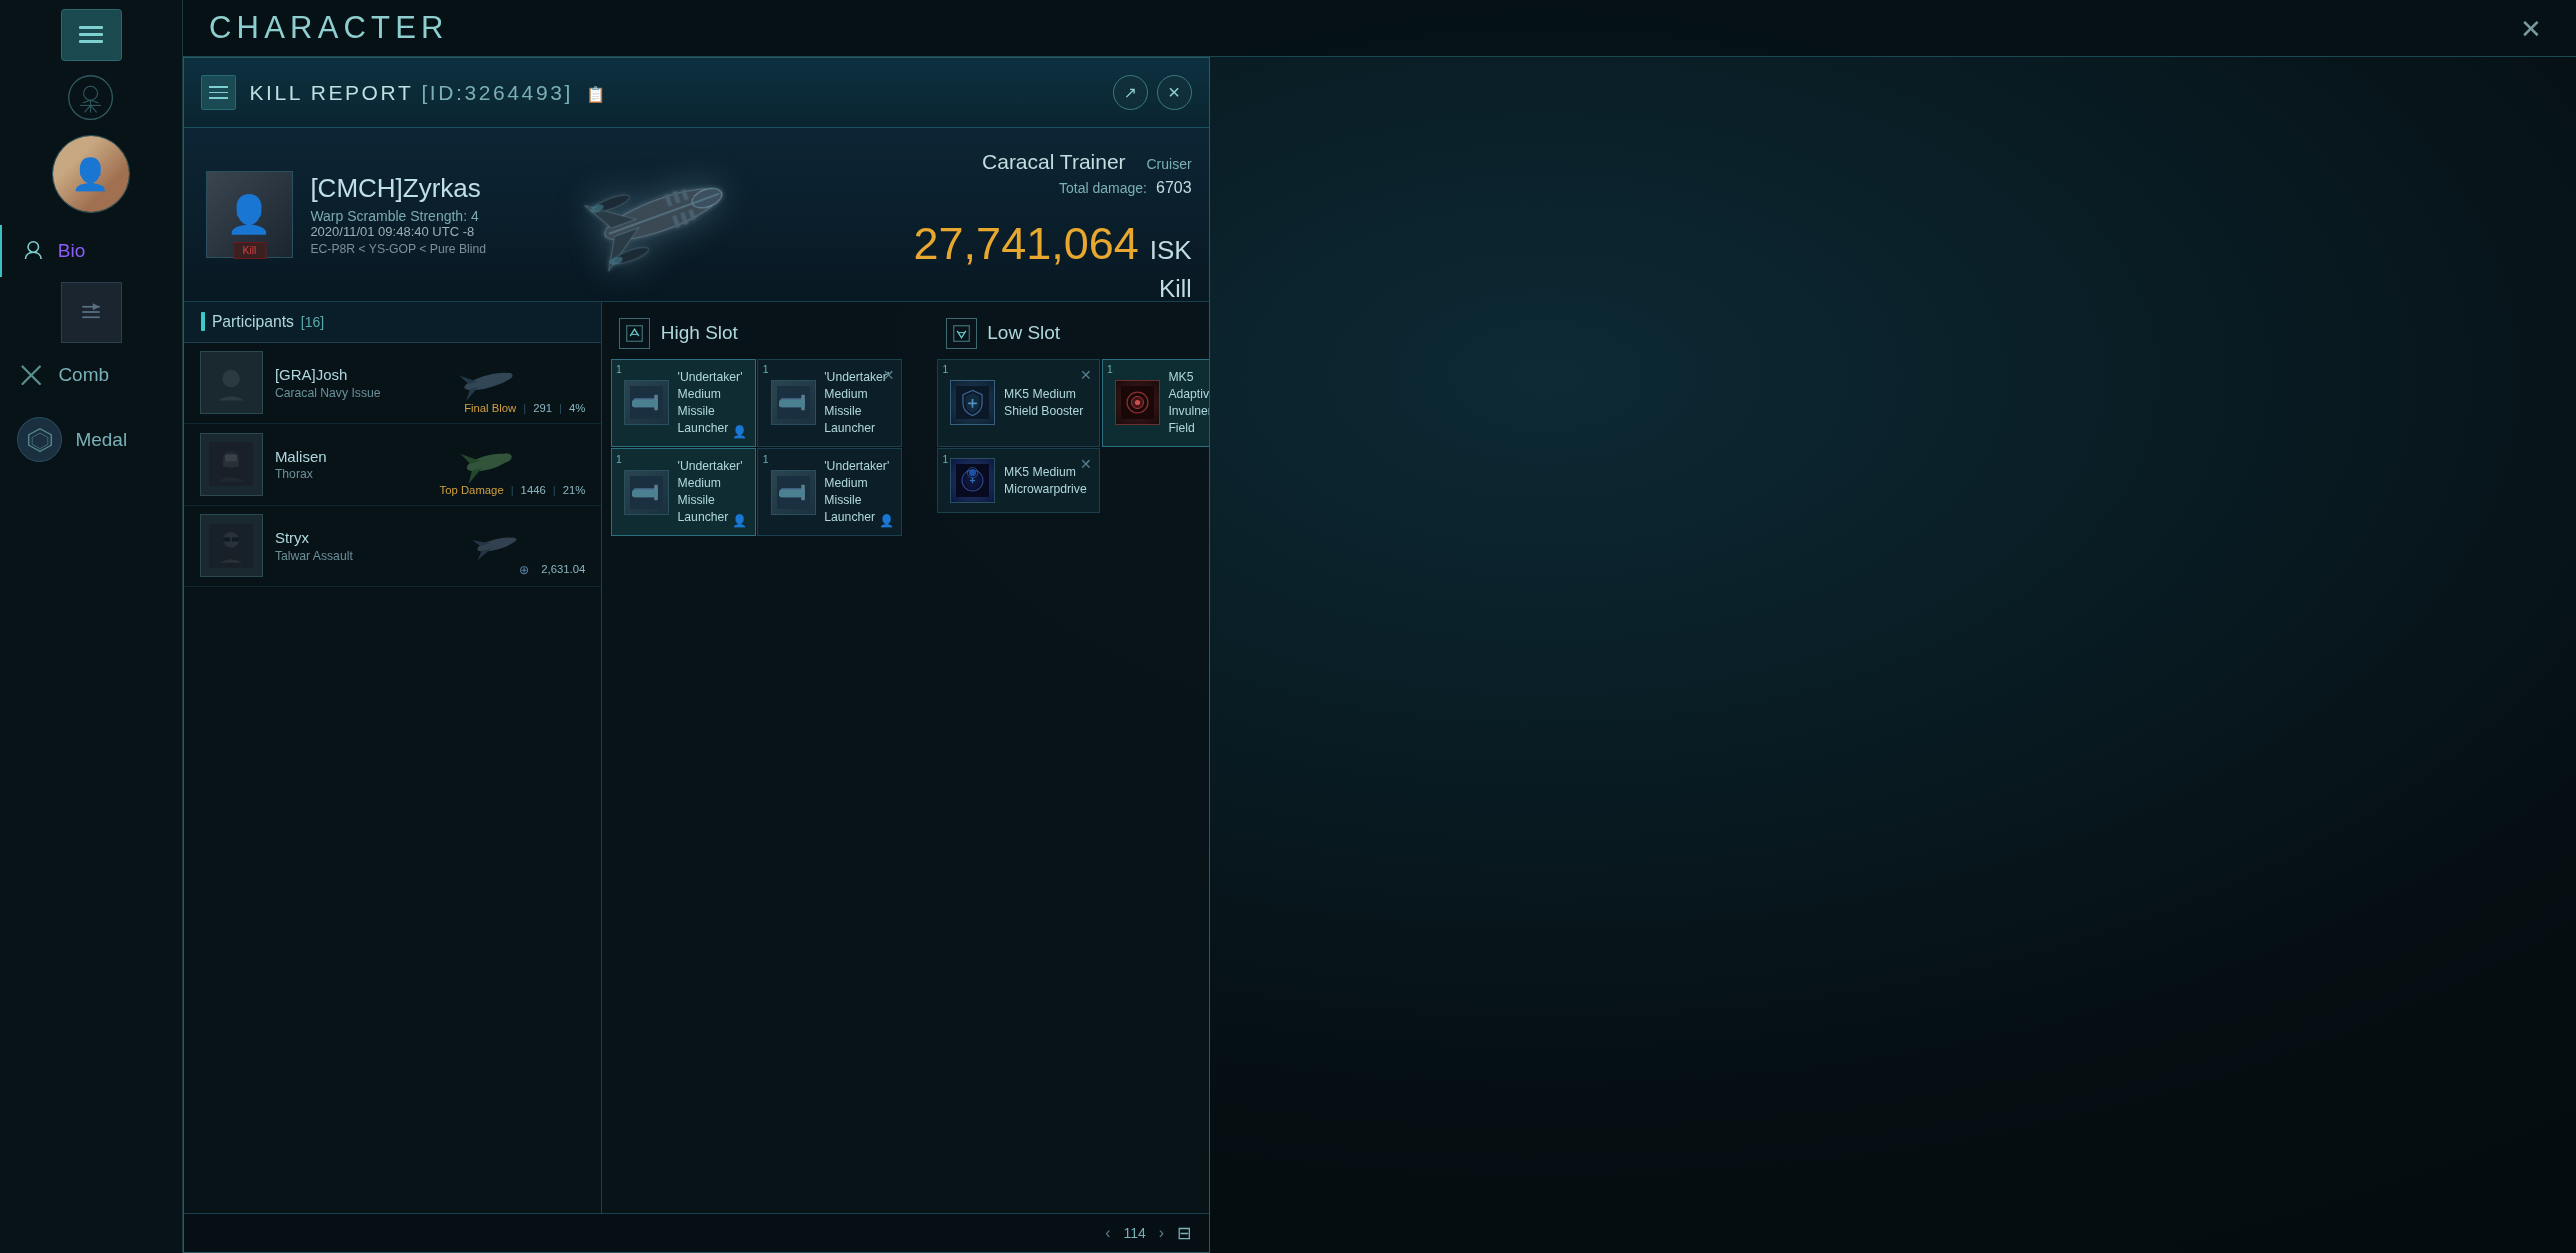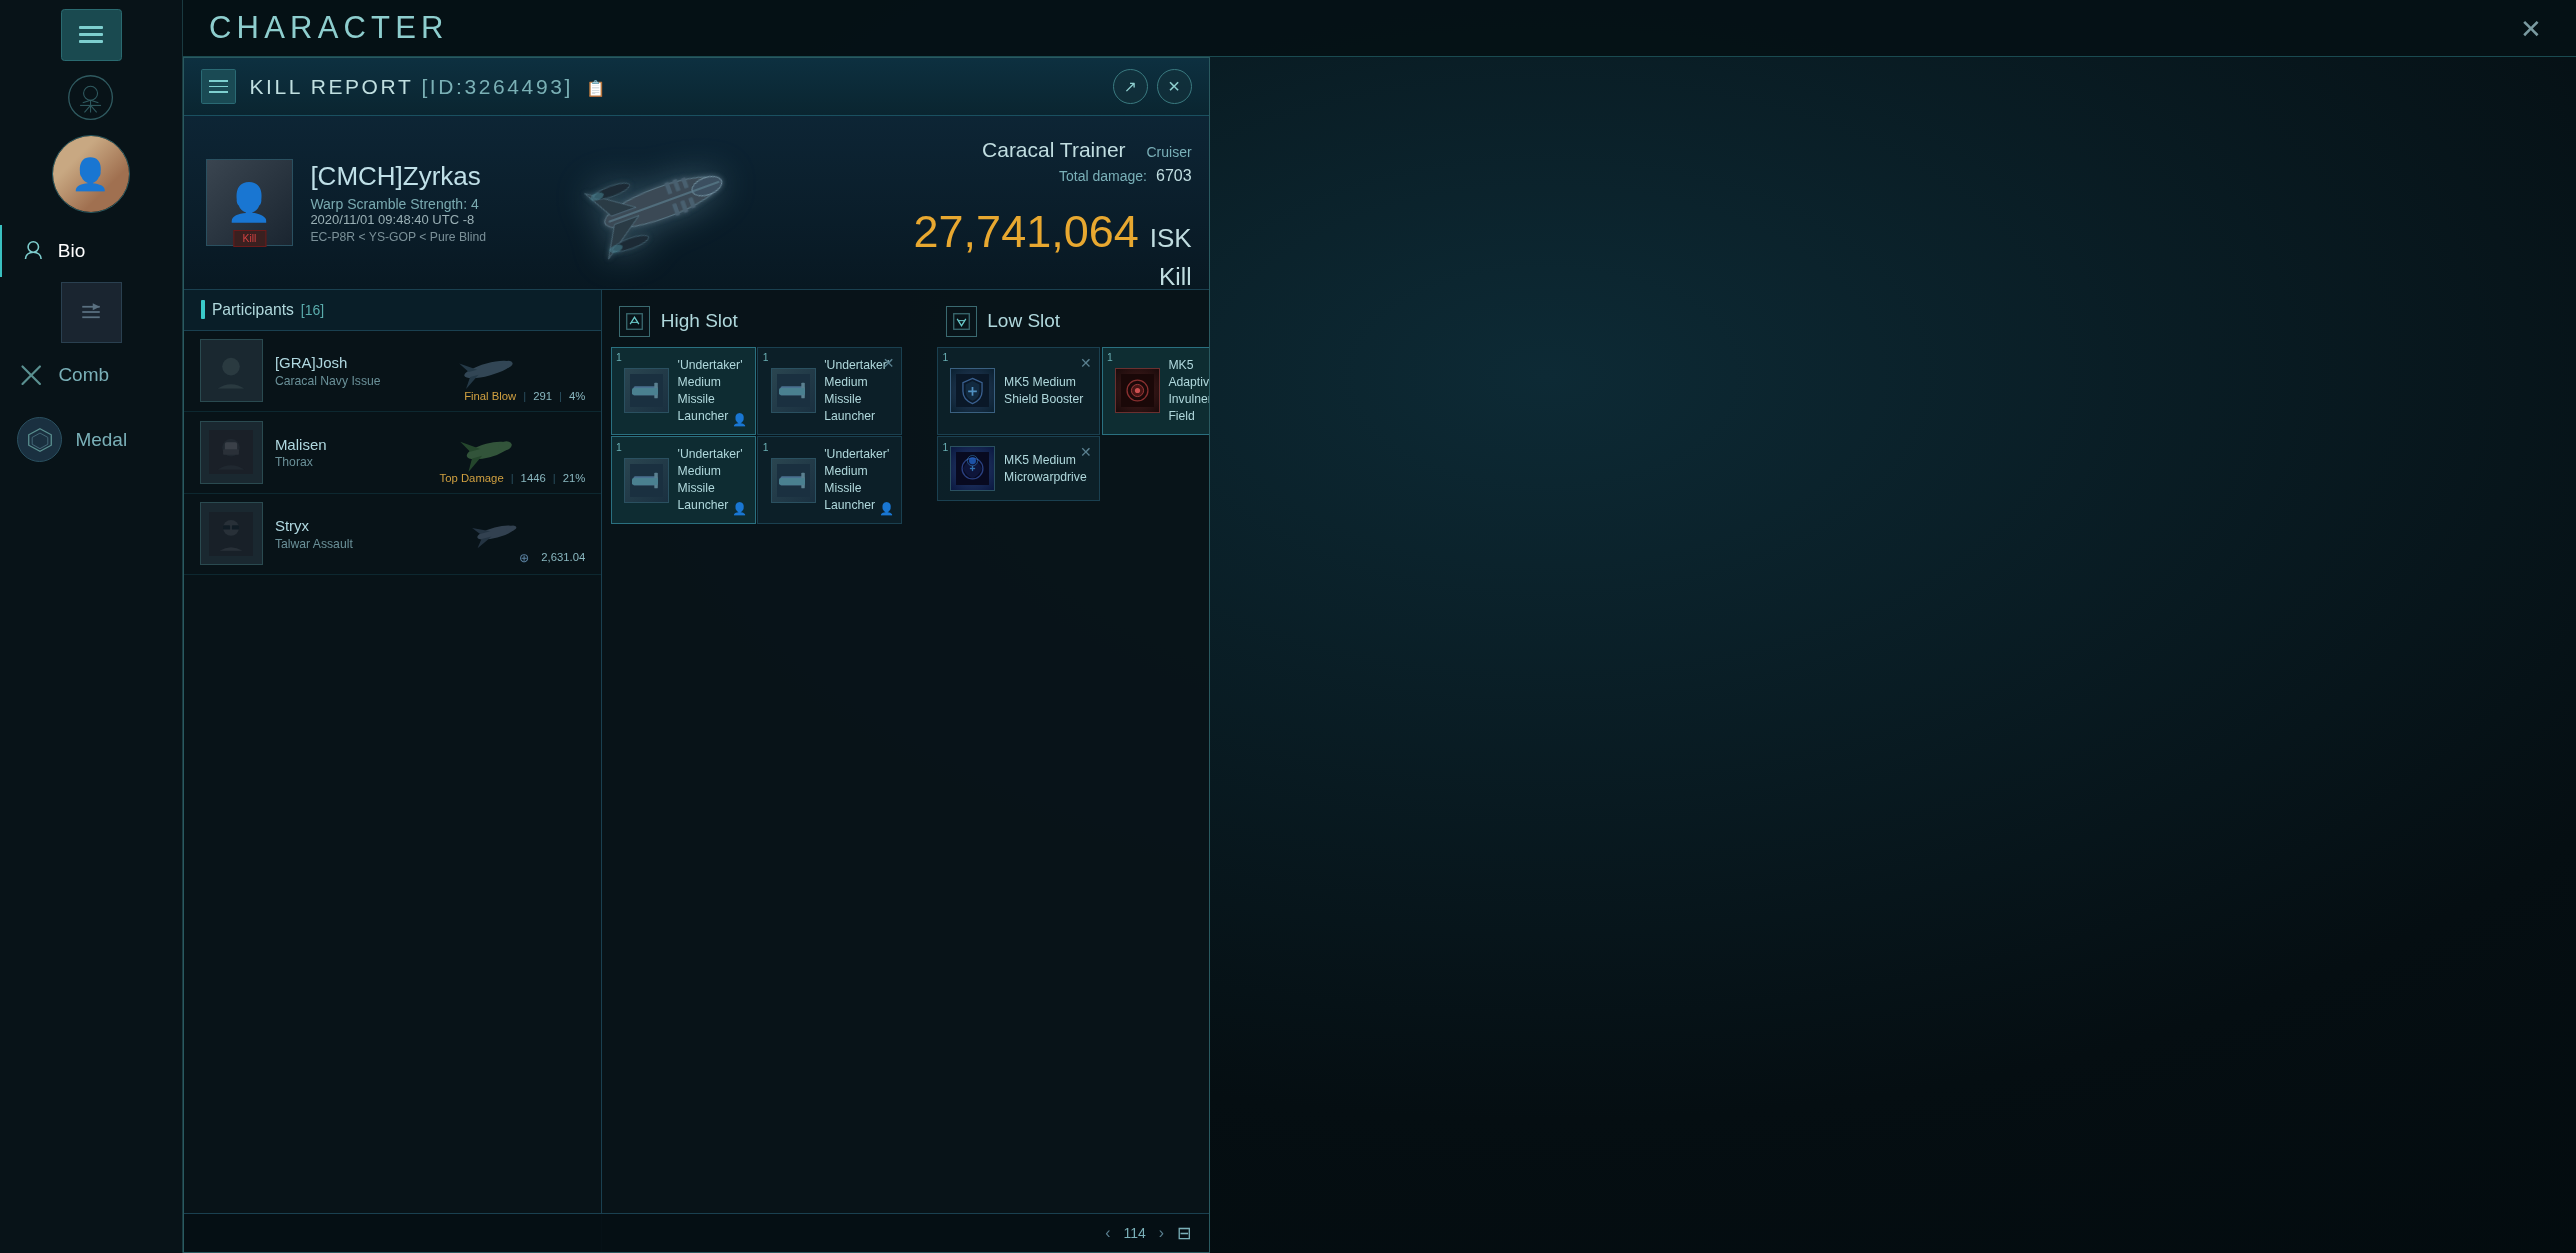--- a/index.html
+++ b/index.html
@@ -91,21 +91,21 @@
       display: flex;
       align-items: center;
       gap: 10.4px;
       padding: 12.2px 17.4px;
       color: #7ab0b8;
       font-size: 19px;
       cursor: pointer;
       border-left: 2.6px solid transparent;
     }
     .sidebar-item.active {
-      color: #ffffff;
+      color: #8b5cf6;
       border-left-color: #3ac0c0;
     }
     .sidebar-item-icon {
       width: 28px;
       height: 28px;
       display: flex;
       align-items: center;
       justify-content: center;
       color: #5a9a9a;
       font-size: 22.6px;
@@ -167,21 +167,21 @@
       background: rgba(8, 20, 25, 0.97);
       border: 0.9px solid #2a5a60;
       display: flex;
       flex-direction: column;
     }
 
     .kr-header {
       background: linear-gradient(180deg, #0d3040 0%, #0a2530 100%);
       border-bottom: 1.7px solid #1a5060;
       padding: 0 17.4px;
-      height: 58px;
+      height: 70px;
       display: flex;
       align-items: center;
       gap: 13px;
     }
     .kr-hamburger {
       width: 35px;
       height: 35px;
       background: #1a4a54;
       border: 0.9px solid #2a6a74;
       display: flex;

